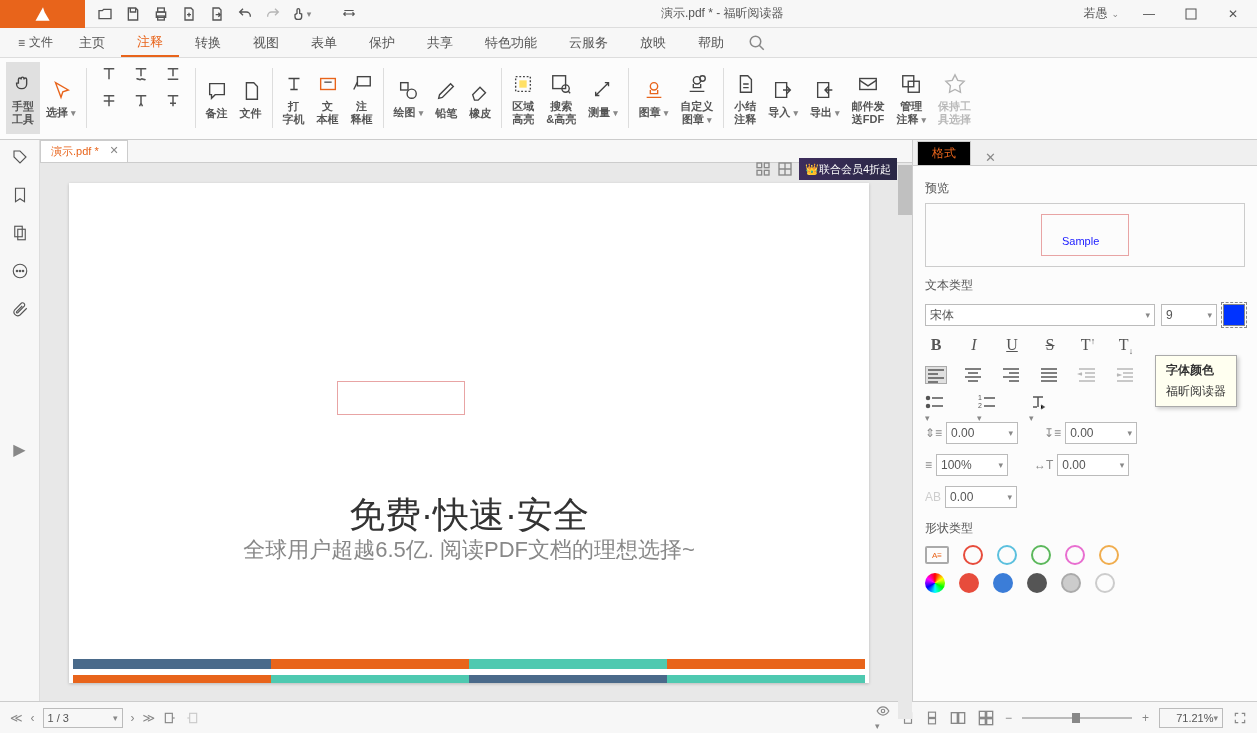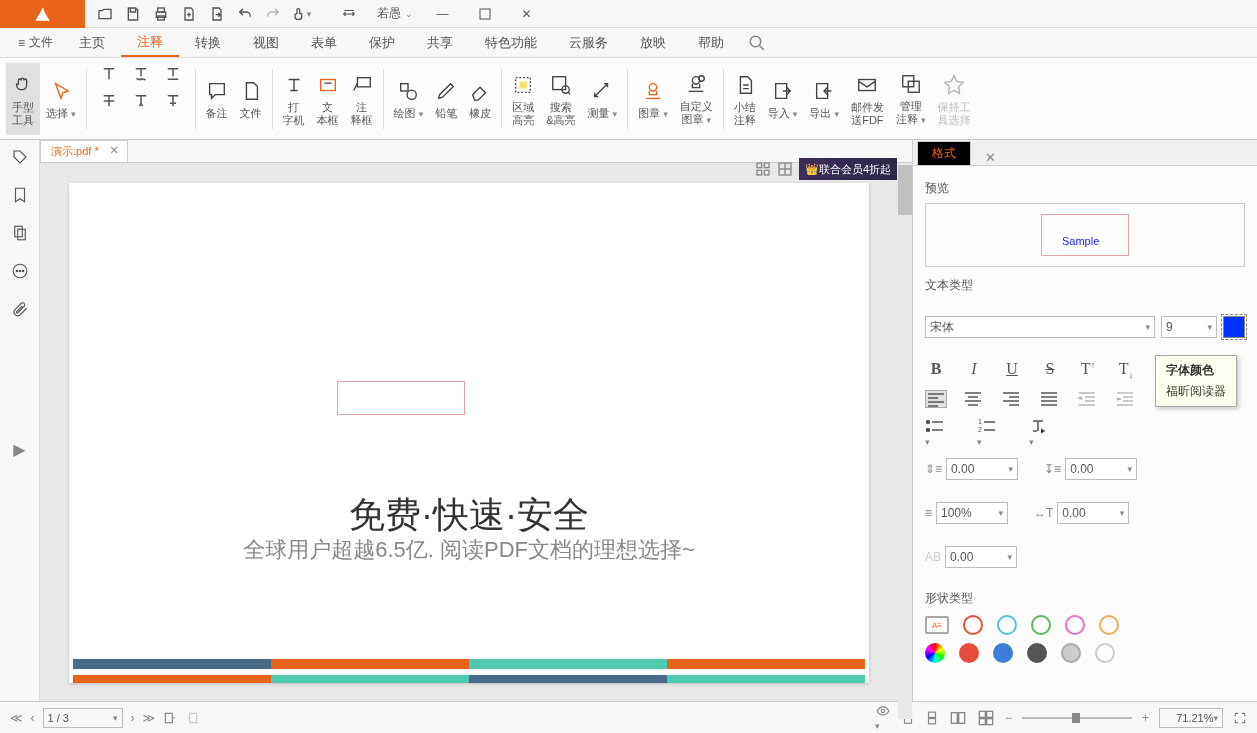--- a/index.html
+++ b/index.html
@@ -14,21 +14,21 @@
 .win-btn { width: 40px; height: 24px; display: flex; align-items: center; justify-content: center; cursor: pointer; color: #555; font-size: 12px;}
 .user-btn { display: flex; align-items: center; gap: 4px; font-size: 12px; color: #555; padding: 0 8px; cursor: pointer; }
 
 .menubar { height: 30px; background: #f7f7f7; display: flex; align-items: center; border-bottom: 1px solid #ddd; padding-left: 8px; }
 .file-btn { display: flex; align-items: center; gap: 4px; font-size: 12px; color: #555; padding: 0 10px; cursor: pointer; }
 .tabs { display: flex; height: 100%; }
 .tab { padding: 0 16px; font-size: 13px; color: #555; display: flex; align-items: center; cursor: pointer; }
 .tab.active { color: #e8641b; border-bottom: 2px solid #e8641b; }
 .search-mag { margin-left: 8px; color: #888; cursor: pointer; }
 
-.ribbon { height: 82px; background: #fcfcfc; display: flex; align-items: center; border-bottom: 1px solid #ccc; padding: 4px 6px; }
+.ribbon { height: 82px; background: #fcfcfc; display: flex; align-items: flex-start; border-bottom: 1px solid #ccc; padding: 4px 6px; font-weight: bold; }
 .rgroup { display: flex; flex-direction: column; align-items: center; height: 100%; padding: 0 4px; }
 .rgroup-row { display: flex; gap: 4px; }
 .rbtn { display: flex; flex-direction: column; align-items: center; justify-content: center; padding: 2px 6px; cursor: pointer; font-size: 11px; color: #555; min-width: 32px; height: 72px;}
 .rbtn.active { background: #e0e0e0; }
 .rbtn .ico { height: 28px; display: flex; align-items: center; justify-content: center; color: #444; }
 .rbtn .lbl { text-align: center; line-height: 13px; margin-top: 2px;}
 .rbtn.small { height: 23px; width: 28px; min-width: 28px; padding: 0; flex-direction: row;}
 .rsep { width: 1px; height: 60px; background: #ddd; margin: 6px 4px; }
 .dd { font-size: 9px; color: #888;}
 
@@ -60,21 +60,21 @@
 .scroll-thumb { width: 100%; height: 50px; background: #c0c0c0; margin-top: 2px;}
 
 .rightpanel { width: 345px; background: #fcfcfc; border-left: 1px solid #ccc; display: flex; flex-direction: column; }
 .rp-tabs { height: 26px; display: flex; align-items: flex-end; background: #f0f0f0; border-bottom: 1px solid #ccc; padding-left: 4px;}
 .rp-tab { padding: 3px 14px; font-size: 12px; color: #e8641b; background:#000000; border:1px solid #ccc; border-bottom:none; cursor: pointer; position: relative;}
 .rp-close { margin-left: 8px; color: #888; cursor: pointer; font-size: 13px; padding: 0 6px;}
 .rp-body { flex: 1; overflow: auto; padding: 8px 12px; font-size: 12px; color: #555; }
 .rp-section-title { font-size: 12px; margin: 6px 0; }
 .preview-box { border: 1px solid #ccc; height: 64px; display: flex; align-items: center; justify-content: center; margin-bottom: 10px;}
 .preview-inner { width: 88px; height: 30px; border: 1px solid #e8a4a4; font-size: 11px; color: #1a1aff; padding: 20px;}
-.row { display: flex; gap: 6px; align-items: center; margin: 22px 0;}
+.row { display: flex; gap: 6px; align-items: center; margin: 10px 0;}
 .sel { border: 1px solid #bbb; background: #fff; height: 22px; font-size: 12px; padding: 0 4px; display: flex; align-items: center; justify-content: space-between; cursor: pointer;}
 .sel.small{width:56px;} .sel.font{flex:1;}
 .colorchip { width: 22px; height: 22px; border: 1px solid #888; background: #0033ff; cursor: pointer; outline: 1px dashed #888; outline-offset: 1px;}
 .fmt-row { display: flex; gap: 16px; margin: 10px 0; }
 .fmt-btn { cursor: pointer; color: #555; font-size: 16px; width: 22px; text-align: center; font-family: serif;}
 .fmt-btn.bold{font-weight:bold;} .fmt-btn.ital{font-style:italic;} .fmt-btn.ul{text-decoration:underline;} .fmt-btn.st{text-decoration:line-through;}
 .align-btn { cursor: pointer; width: 22px; height: 18px; }
 .align-btn.active { background:#e0e0e0; border:1px solid #aaa;}
 .spin { display: flex; align-items: center; gap: 4px;}
 .spin .sel{width:72px;}
@@ -150,20 +150,21 @@
           <path d="M9 11V6a2 2 0 014 0v5l3 1v4a4 4 0 01-4 4h-2a4 4 0 01-4-4v-3z"></path>
         </svg>
         <span class="dd">▾</span>
       </div>
     <div class="qat-btn" style="margin-left:20px">
         <svg width="14" height="14" viewBox="0 0 24 24" fill="none" stroke="currentColor" stroke-width="2">
           <path d="M4 6h16M4 12h16M6 9l-3 3 3 3M18 9l3 3-3 3"></path>
         </svg>
       </div>
   </div>
+  <div class="titlebar-title">演示.pdf * - 福昕阅读器</div>
   <div class="titlebar-right">
     <div class="user-btn">
         <span>若愚</span>
         <span class="dd">⌄</span>
       </div>
     <div class="win-btn">—</div>
     <div class="win-btn">
         <svg width="12" height="12" viewBox="0 0 12 12" fill="none" stroke="currentColor">
           <rect x="1" y="1" width="10" height="10"></rect>
         </svg>

